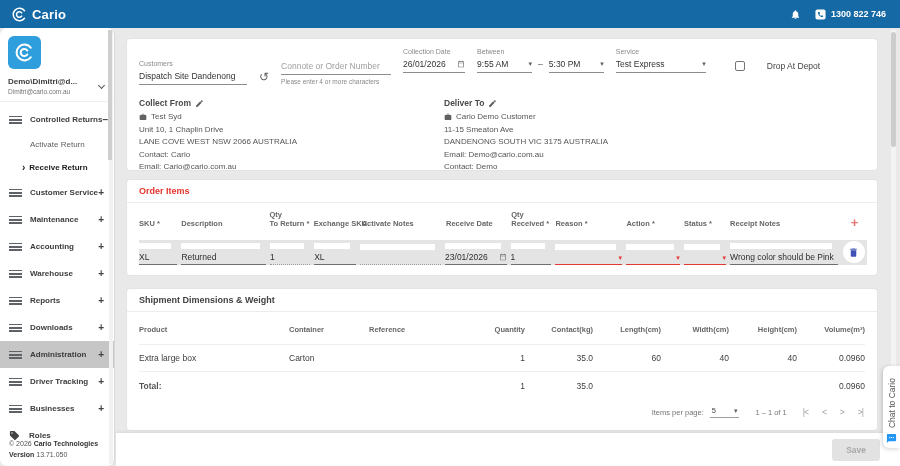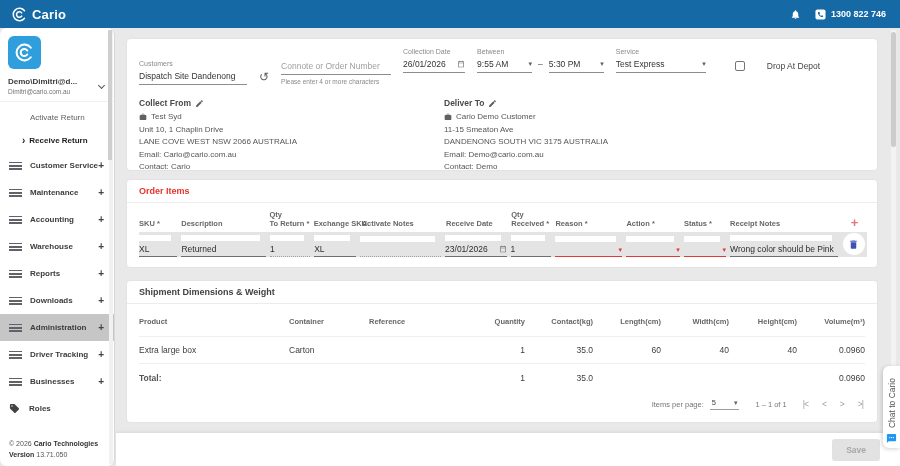--- a/index.html
+++ b/index.html
@@ -66,21 +66,21 @@
   .addr-title { font-size:8.5px; font-weight:bold; color:#4a4a4a; display:flex; align-items:center; gap:4px; margin-bottom:3px; }
   .addr-line { font-size:8px; color:#555; line-height:12.5px; display:flex; align-items:center; gap:4px; }
 
   
   .oi-card { margin-top:8px; }
   .card-title { font-size:9px; font-weight:bold; padding:6px 12px; border-bottom:1px solid #ececec; color:#424242; }
   .card-title.red { color:#e5342e; }
   .oi-body { padding:6px 10px 10px 12px; position:relative; }
   .oi-head { display:flex; align-items:flex-end; gap:4px; }
   .oi-hcell { font-size:7.5px; font-weight:bold; color:#666; line-height:9px; white-space:nowrap; }
-  .oi-row { display:flex; gap:4px; background:#e4e4e4; margin-top:4px; padding:2px 0 0; position:relative; }
+  .oi-row { display:flex; gap:4px; background:#e4e4e4; margin-top:12px; padding:2px 0 0; position:relative; }
   .oi-cell { display:flex; flex-direction:column; justify-content:flex-end; padding-bottom:0; }
   .chip { height:6px; background:#fff; margin:1px 6px 3px 0; }
   .cval { font-size:8.5px; color:#2d2d2d; padding:0 0 2px; border-bottom:1px solid #6f6f6f; min-height:12px;
     display:flex; align-items:center; justify-content:space-between; white-space:nowrap; overflow:hidden; }
   .cval.dotted { border-bottom:1px dotted #9e9e9e; }
   .cval.redline { border-bottom:1px solid #e53935; }
   .red-chev { color:#e53935; font-size:7px; }
   .c1{width:40px;} .c2{width:88px;} .c3{width:42px;} .c4{width:44px;} .c5{width:84px;}
   .c6{width:64px;} .c7{width:42px;} .c8{width:70px;} .c9{width:56px;} .c10{width:44px;}
   .c11{flex:1; min-width:108px;} .c12{width:26px; position:relative;}
@@ -152,20 +152,25 @@
       </svg>
     </div>
     <div class="user-row">
       <div>
         <div class="user-name">Demo\Dimitri@d...</div>
         <div class="user-email">Dimitri@cario.com.au</div>
       </div>
       <div class="chev-down"></div>
     </div>
     <nav class="nav">
+      <div class="nav-item">
+        <span class="bars"></span>
+        <span class="nav-label">Controlled Returns</span>
+        <span class="nav-toggle">−</span>
+      </div>
       <div class="nav-sub">
         <span>Activate Return</span>
       </div>
       <div class="nav-sub selected">
         <span class="sub-arrow">›</span>
         <span>Receive Return</span>
       </div>
       <div class="nav-item">
         <span class="bars"></span>
         <span class="nav-label">Customer Service</span>
@@ -285,22 +290,22 @@
             </svg>
           </div>
           <div class="addr-line">
             <svg width="8" height="8" viewBox="0 0 24 24" fill="#616161">
               <path d="M10 2h4a2 2 0 0 1 2 2v2h4a2 2 0 0 1 2 2v11a2 2 0 0 1-2 2H4a2 2 0 0 1-2-2V8a2 2 0 0 1 2-2h4V4a2 2 0 0 1 2-2zm0 4h4V4h-4v2z"></path>
             </svg>
             <span>Test Syd</span>
           </div>
           <div class="addr-line">Unit 10, 1 Chaplin Drive</div>
           <div class="addr-line">LANE COVE WEST NSW 2066 AUSTRALIA</div>
+          <div class="addr-line">Contact: Cario</div>
           <div class="addr-line">Email: Cario@cario.com.au</div>
-          <div class="addr-line">Contact: Cario</div>
         </div>
         <div class="addr">
           <div class="addr-title">
             <span>Deliver To</span>
             <svg width="9" height="9" viewBox="0 0 24 24" fill="#616161">
               <path d="M3 17.25V21h3.75L17.8 9.94l-3.75-3.75L3 17.25zM20.7 7.04a1 1 0 0 0 0-1.41l-2.34-2.34a1 1 0 0 0-1.41 0l-1.83 1.83 3.75 3.75 1.83-1.83z"></path>
             </svg>
           </div>
           <div class="addr-line">
             <svg width="8" height="8" viewBox="0 0 24 24" fill="#616161">

